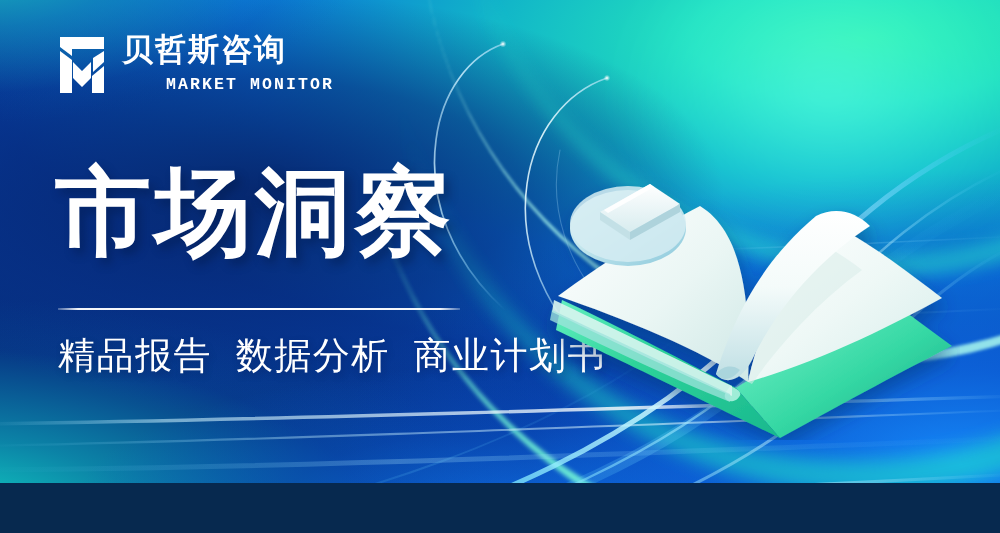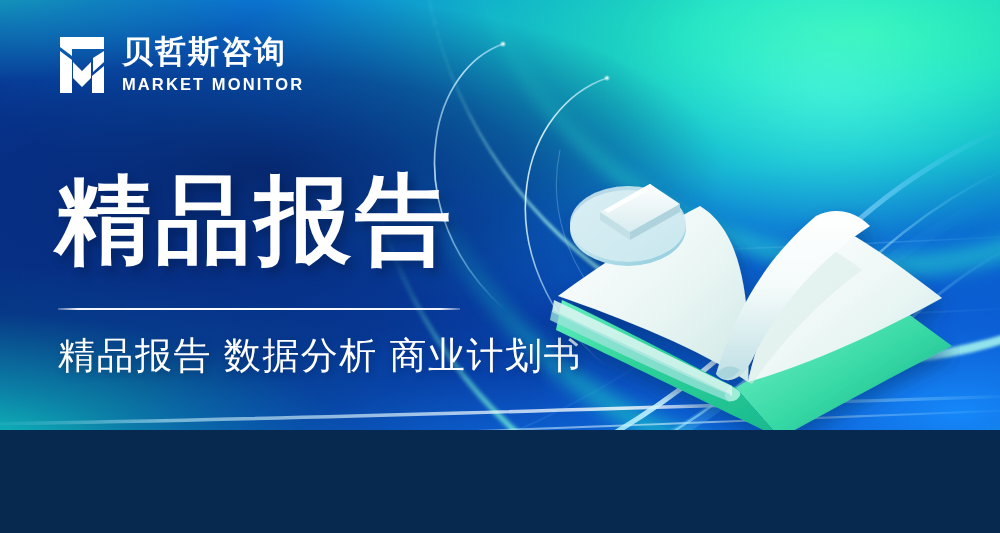--- a/index.html
+++ b/index.html
@@ -1,20 +1,20 @@
 <!DOCTYPE html>
 <html><head>
 <meta charset="utf-8">
 <style>
   html,body{margin:0;padding:0;background:#07294f;}
   #poster{
     position:relative;
-    width:1000px;height:430px;
+    width:1000px;height:483px;
     overflow:hidden;
-    font-family:Liberation Sans, sans-serif;
+    font-family:Liberation Mono, monospace;
     background:#d946ef;
   }
   
   .bg-base{
     position:absolute;inset:0;
     background:
       radial-gradient(120% 95% at 86% 8%,  #2bf0a8 0%, #22e0bd 14%, #12b7c8 30%, #0a74d8 52%, #073da0 74%, #062f7e 100%),
       linear-gradient(160deg,#1aa8b4 0%,#0f62b8 30%,#0a2f82 62%,#072a74 100%);
   }
   .bg-teal-bl{
@@ -72,21 +72,21 @@
   
   .logo{position:absolute;left:58px;top:36px;display:flex;align-items:center;}
   .logo-mark{width:48px;height:58px;flex:0 0 auto;}
   .logo-text{margin-left:16px;}
   .logo-cn{
     font-size:31px;font-weight:700;color:#ffffff;letter-spacing:2px;
     line-height:1.04;white-space:nowrap;
   }
   .logo-en{
     font-size:16.5px;font-weight:700;color:#ffffff;letter-spacing:2.1px;
-    margin-top:6px;white-space:nowrap;
+    margin-top:6px;white-space:nowrap;margin-left:44px;
   }
   
   .headline{
     position:absolute;left:55px;top:170px;
     font-size:96px;font-weight:700;color:#fff;
     letter-spacing:4px;line-height:1.05;white-space:nowrap;
     text-shadow:5px 6px 10px rgba(2,20,60,.38);
   }
   .divider{
     position:absolute;left:58px;top:308px;width:402px;height:2px;
@@ -219,21 +219,21 @@
       <path d="M92 60 V114 H68 V80 Z" fill="#ffffff"></path>
 
       <path d="M30 52 L48 70 L66 52 V84 L48 102 L30 84 Z" fill="#ffffff"></path>
     </svg>
     <div class="logo-text">
       <div class="logo-cn">贝哲斯咨询</div>
       <div class="logo-en">MARKET MONITOR</div>
     </div>
   </div>
 
-  <div class="headline">精品报告</div>
+  <div class="headline">市场洞察</div>
   <div class="divider"></div>
   <div class="subtitle">精品报告  数据分析  商业计划书</div>
 
   <svg class="book" viewBox="0 0 420 290">
     <defs>
       <linearGradient id="coverG" x1="0" y1="0" x2="1" y2="1">
         <stop offset="0%" stop-color="#63f0c0"></stop>
         <stop offset="40%" stop-color="#2fd39a"></stop>
         <stop offset="100%" stop-color="#18b88e"></stop>
       </linearGradient>

